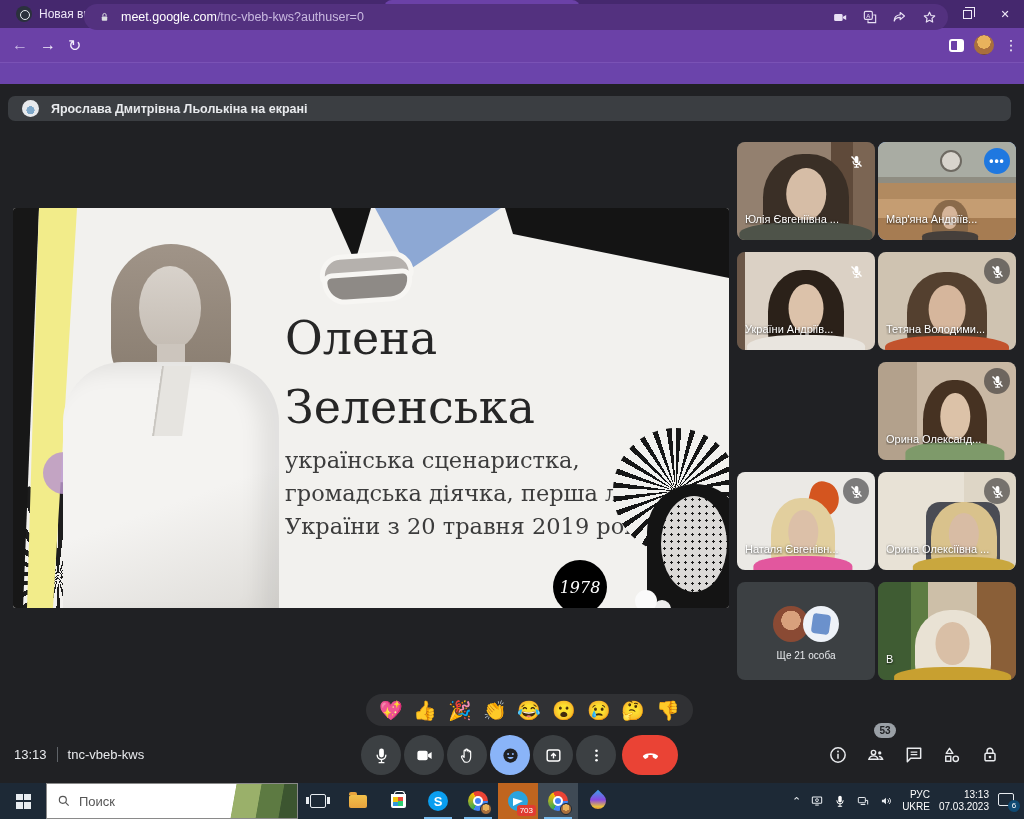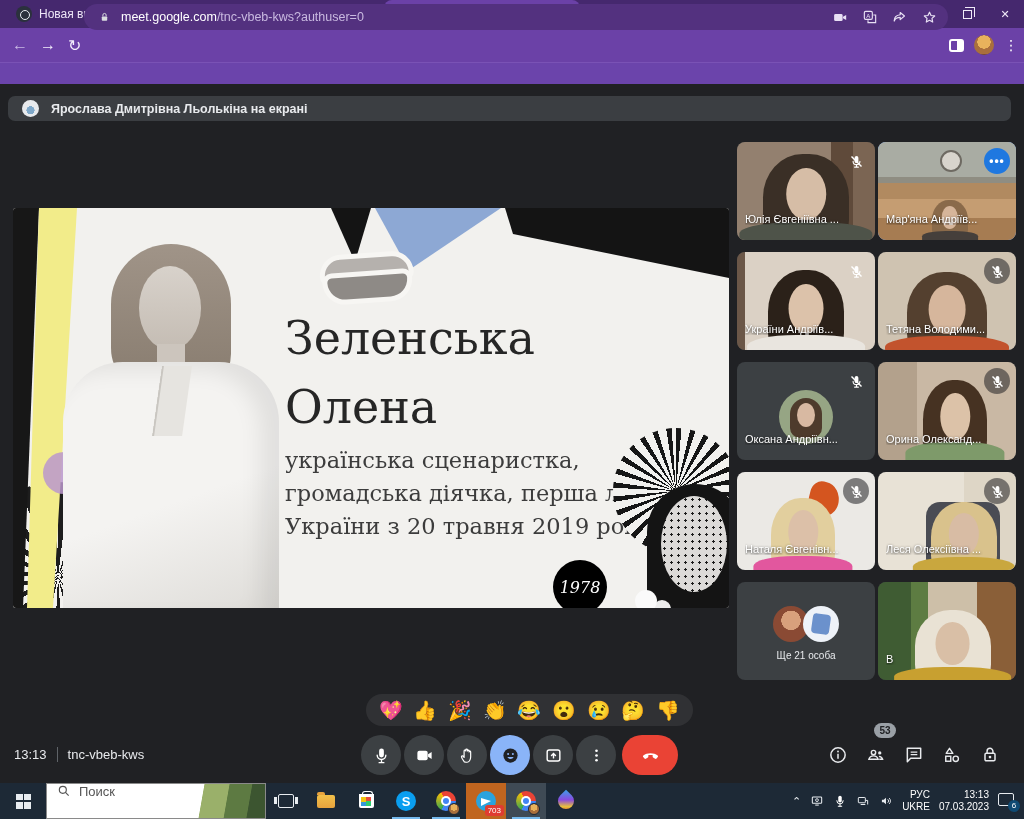--- a/index.html
+++ b/index.html
@@ -195,21 +195,21 @@
          justify-content:center; }
   .ric svg { width:20px; height:20px; }
 
   
   #taskbar { position:absolute; left:0; top:783px; width:1024px; height:36px; background:#1d2936;
              display:flex; align-items:stretch; }
   .tbtn { width:46px; display:flex; align-items:center; justify-content:center; position:relative; }
   .tbtn.w40 { width:40px; }
   .startgrid { width:15px; height:15px; display:grid; grid-template-columns:7px 7px; gap:1.5px; }
   .startgrid i { background:#e8ecf0; }
-  #searchbox { width:220px; background:#fff; display:flex; position:relative;
+  #searchbox { width:252px; background:#fff; display:flex; align-items:center; position:relative;
                border:1px solid #8a8a8a; }
   #searchbox .mag { margin:0 8px 0 10px; }
   #searchbox .stxt { color:#555; font-size:13px; }
   #searchbox .dec { position:absolute; right:0; top:0; bottom:0; width:70px;
       background:linear-gradient(100deg,#fff 0 12%, #9ab06a 13% 45%, #5d7a42 46% 75%, #3c5530 76%); }
   .tvico { width:16px; height:14px; border:1.5px solid #e8ecf0; border-radius:2px; position:relative; }
   .tvico::before { content:""; position:absolute; left:-5px; top:2px; width:3px; height:7px; background:#e8ecf0; }
   .tvico::after { content:""; position:absolute; right:-5px; top:2px; width:3px; height:7px; background:#e8ecf0; }
   .folder { width:18px; height:13px; background:linear-gradient(#f2c04a,#e8a33d); border-radius:2px; position:relative; }
   .folder::before { content:""; position:absolute; left:0; top:-3px; width:8px; height:3px;
@@ -435,22 +435,22 @@
           <div class="facep"></div>
           <div class="neckp"></div>
         <div class="suitp"></div>
           <div class="lapel"></div>
       </div>
       <div class="lips">
         <div class="ul"></div>
           <div class="ll"></div>
       </div>
       <div class="slide-title">
+        <div>Олена</div>
         <div>Зеленська</div>
-        <div>Олена</div>
       </div>
       <div class="slide-sub">
         <div>українська сценаристка,</div>
         <div>громадська діячка, перша леді</div>
         <div>України з 20 травня 2019 року</div>
       </div>
       <div class="ybadge">1978</div>
       <div class="collage">
         <div class="rays"></div>
           <div class="hood"></div>
@@ -511,32 +511,20 @@
             <div class="face"></div>
           </div>
         </div>
       <div class="micb circ">
           <svg viewBox="0 0 24 24">
             <use href="#i-micoff"></use>
           </svg>
         </div>
       <div class="pname">Тетяна Володими...</div>
     </div>
-    <div class="tile" style="left:737px;top:278px;">
-      <div class="bigavatar">
-          <div class="mh"></div>
-          <div class="mf"></div>
-        </div>
-      <div class="micb bare">
-          <svg viewBox="0 0 24 24">
-            <use href="#i-micoff"></use>
-          </svg>
-        </div>
-      <div class="pname">Оксана Андріївн...</div>
-    </div>
     <div class="tile p6" style="left:878px;top:278px;">
       <div class="scene">
           <div class="ph">
             <div class="hair"></div>
             <div class="torso"></div>
             <div class="face"></div>
           </div>
         </div>
       <div class="micb circ">
           <svg viewBox="0 0 24 24">
@@ -568,21 +556,21 @@
             <div class="hair"></div>
             <div class="torso"></div>
             <div class="face"></div>
           </div>
         </div>
       <div class="micb circ">
           <svg viewBox="0 0 24 24">
             <use href="#i-micoff"></use>
           </svg>
         </div>
-      <div class="pname">Леся Олексіївна ...</div>
+      <div class="pname">Орина Олексіївна ...</div>
     </div>
     <div class="tile" style="left:737px;top:498px;">
       <div class="ovwrap">
         <div class="ovav a1"></div>
           <div class="ovav a2"></div>
       </div>
       <div class="ovlabel">Ще 21 особа</div>
     </div>
     <div class="tile p10" style="left:878px;top:498px;">
       <div class="scene">

